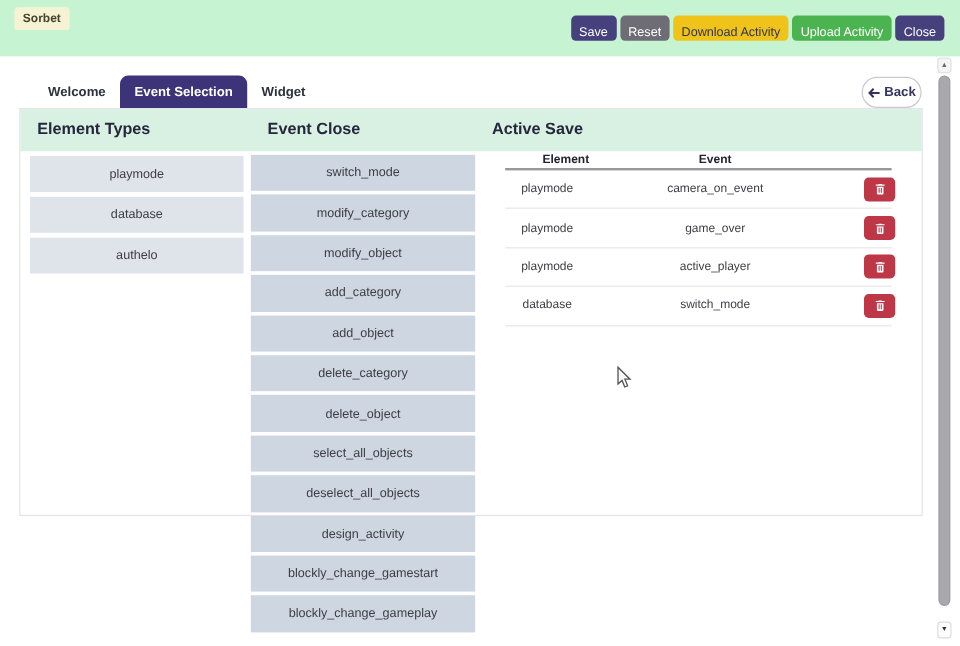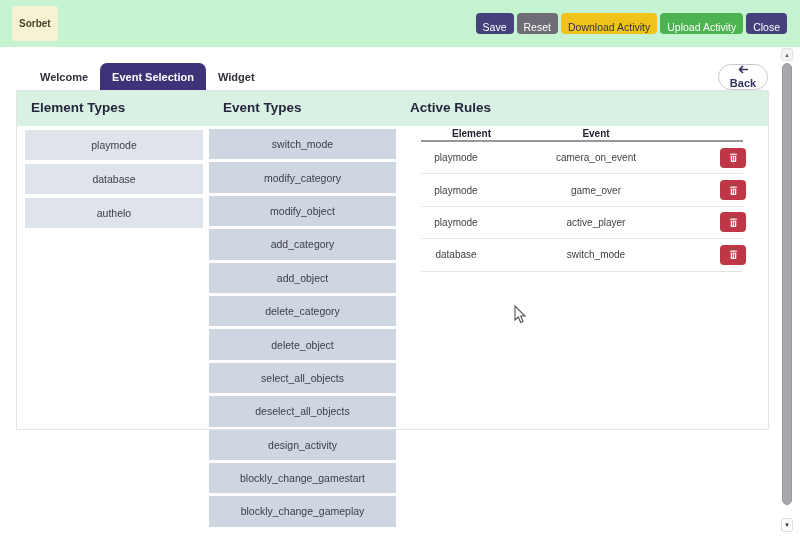--- a/index.html
+++ b/index.html
@@ -14,21 +14,21 @@
 
   
   .app-header {
     position: absolute; left: 0; top: 0; width: 800px; height: 47px;
     background: #c6f4d3;
   }
   .badge {
     position: absolute; left: 12px; top: 6px;
     background: #f6f3d4; color: #45452f;
     font-size: 10px; font-weight: bold;
-    padding: 12px 7px; border-radius: 3px;
+    padding: 4px 7px; border-radius: 3px;
   }
   .app-title {
     position: absolute; left: 12px; top: 23px;
     font-size: 15.5px; font-weight: 500; color: #212135;
   }
   .toolbar {
     position: absolute; right: 13px; top: 13px;
     display: flex; gap: 3px;
   }
   .tb-btn {
@@ -50,21 +50,21 @@
     padding: 0 12px; display: flex; align-items: center;
     font-size: 11px; font-weight: 600; color: #30303c; cursor: pointer;
     border-radius: 7px 7px 0 0; white-space: nowrap;
   }
   .tab.active { background: #3d3379; color: #ffffff; }
 
   .back-btn {
     position: absolute; left: 718px; top: 64px; width: 50px; height: 26px;
     background: #ffffff; border: 1px solid #c8c8d0; border-radius: 13px;
     display: flex; align-items: center; justify-content: center; gap: 3px;
-    font-size: 11px; font-weight: 700; color: #33335e; cursor: pointer; flex-direction: column;
+    font-size: 11px; font-weight: 700; color: #33335e; cursor: pointer;
   }
 
   
   .panel {
     position: absolute; left: 16px; top: 90px; width: 753px; height: 340px;
     background: #ffffff; border: 1px solid #e4e4e8;
   }
   .band {
     position: absolute; left: 0; top: 0; width: 100%; height: 35px;
     background: #d9f1e3;
@@ -169,22 +169,22 @@
     <svg width="11" height="9" viewBox="0 0 11 9">
         <path d="M5 1 L1.6 4.5 L5 8 M1.6 4.5 H10" stroke="#33335e" stroke-width="1.7" fill="none"></path>
       </svg>
   </span>
   <span>Back</span>
 </div>
 
 <div class="panel">
   <div class="band">
     <div class="band-heading bh-element">Element Types</div>
-    <div class="band-heading bh-event">Event Types</div>
-    <div class="band-heading bh-rules">Active Rules</div>
+    <div class="band-heading bh-event">Event Close</div>
+    <div class="band-heading bh-rules">Active Save</div>
   </div>
 
   <div class="element-list">
     <div class="element-item">playmode</div>
     <div class="element-item">database</div>
     <div class="element-item">authelo</div>
   </div>
 
   <div class="event-list">
     <div class="event-item">switch_mode</div>

